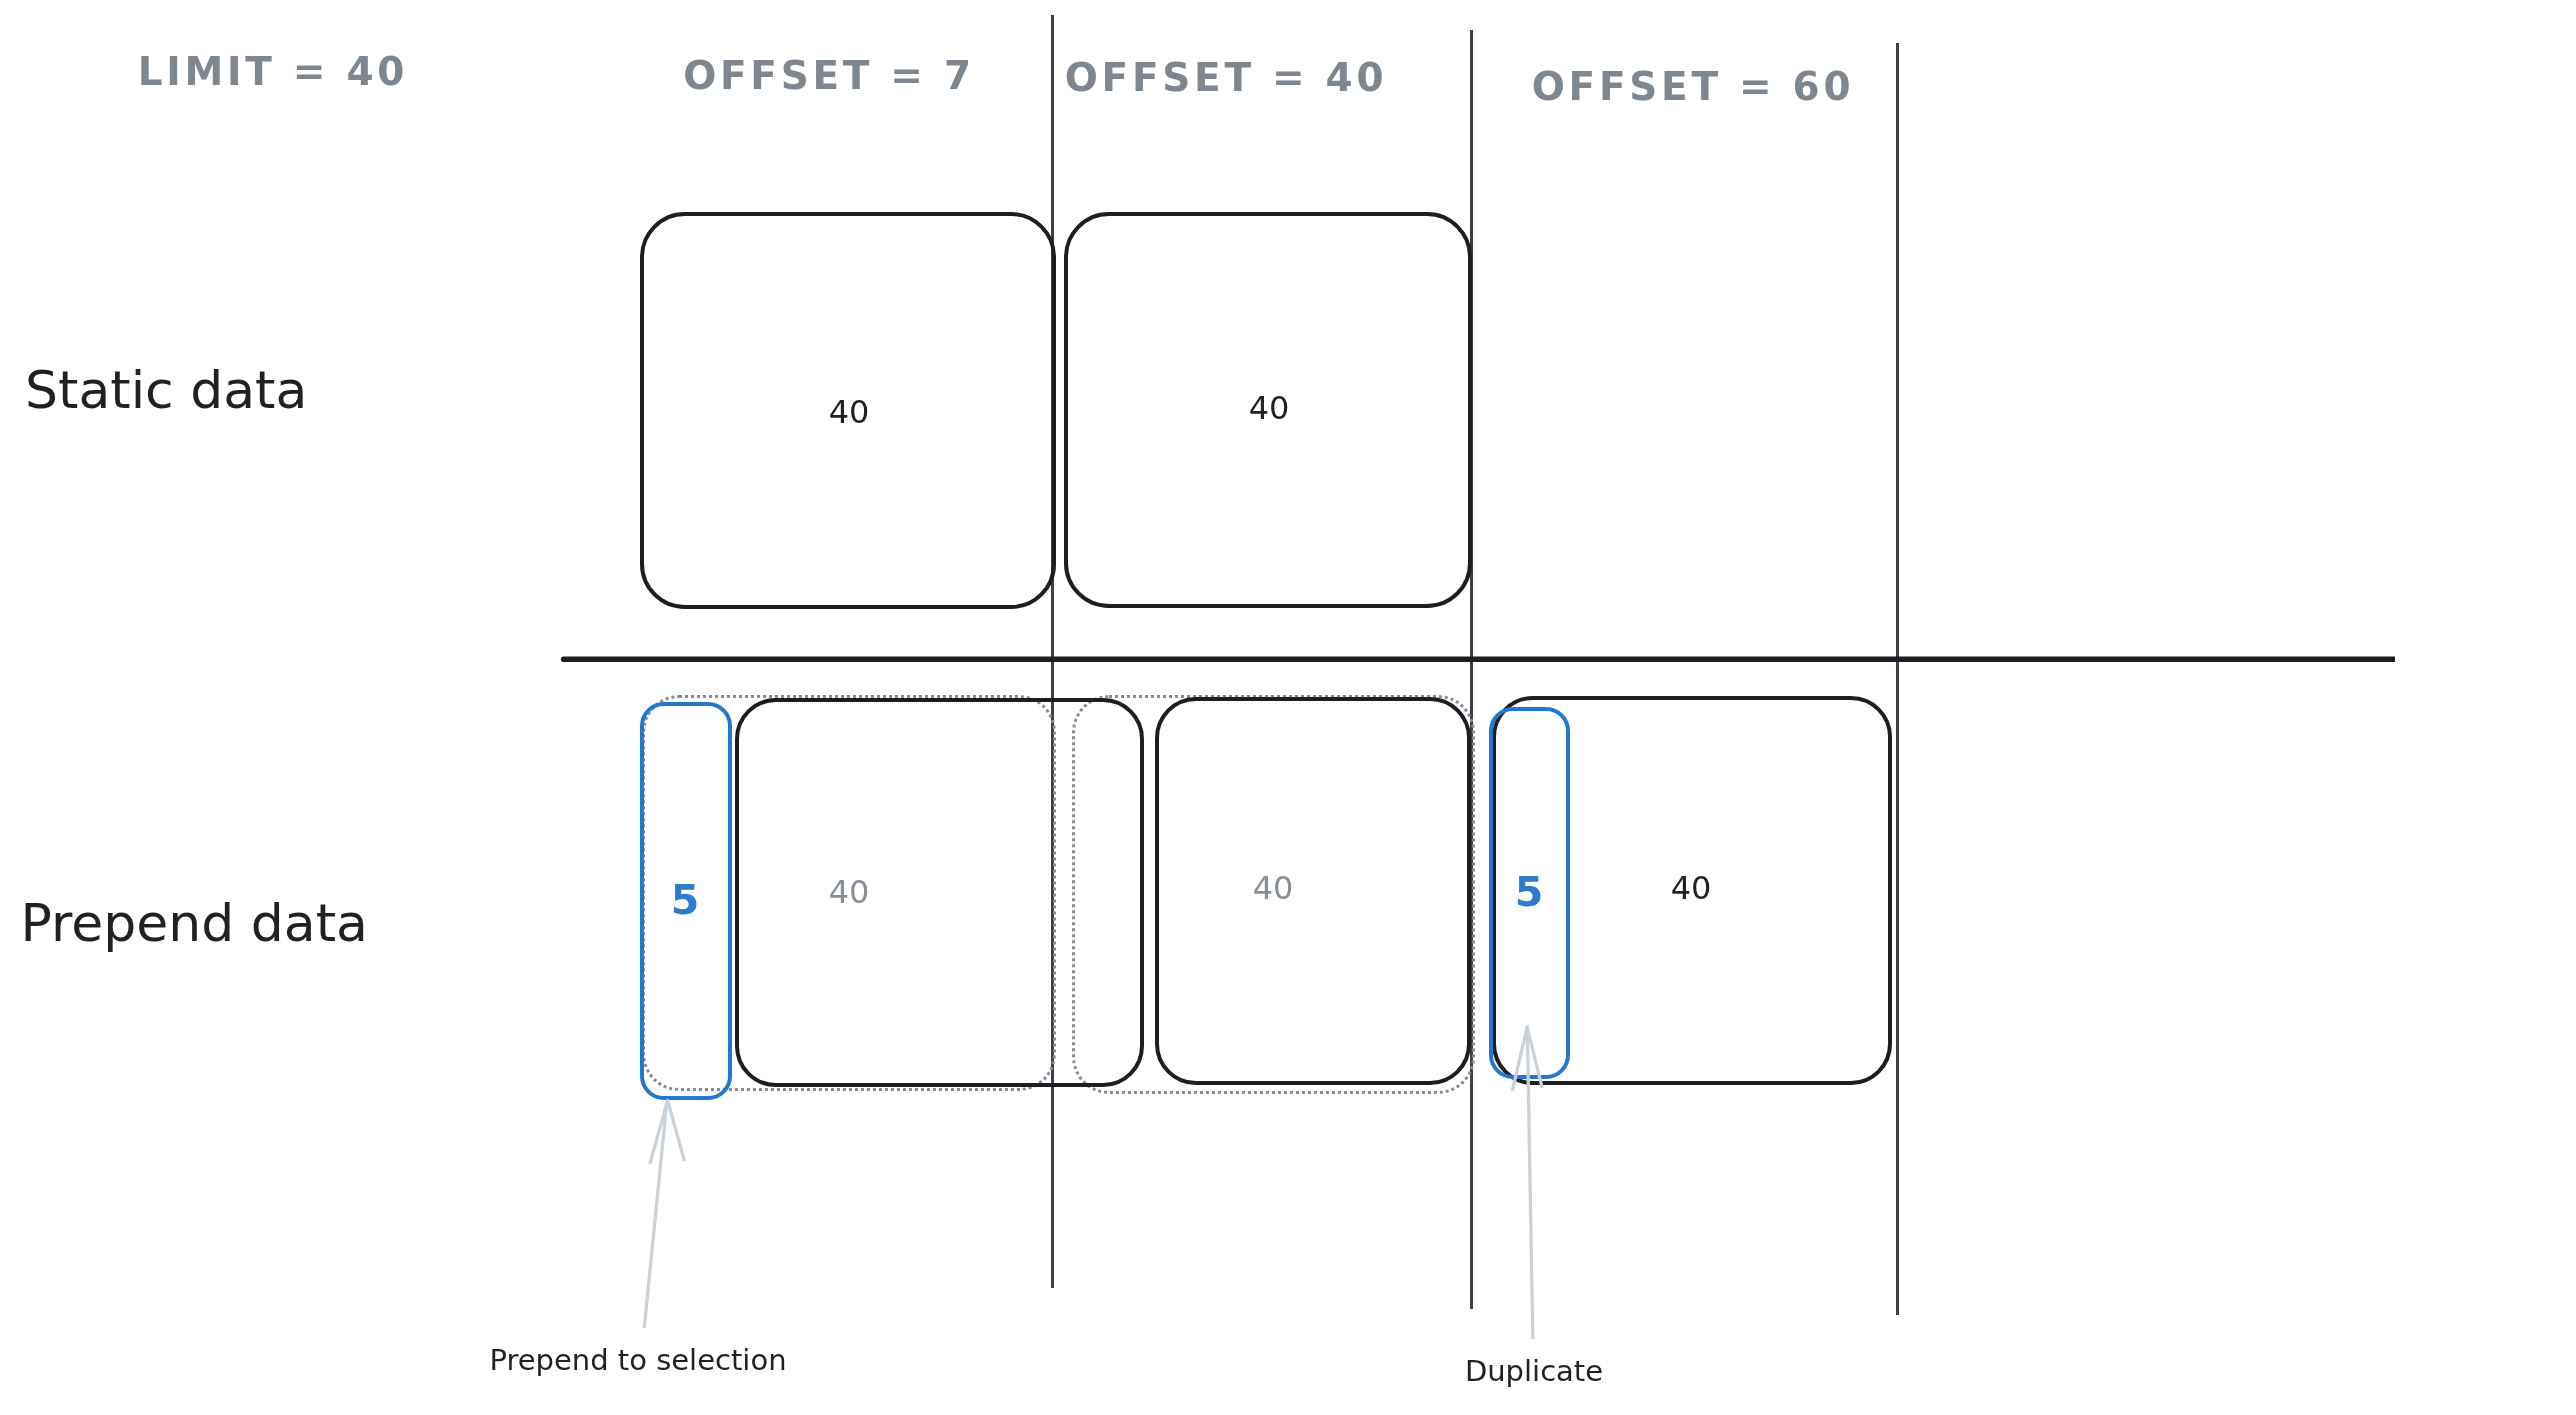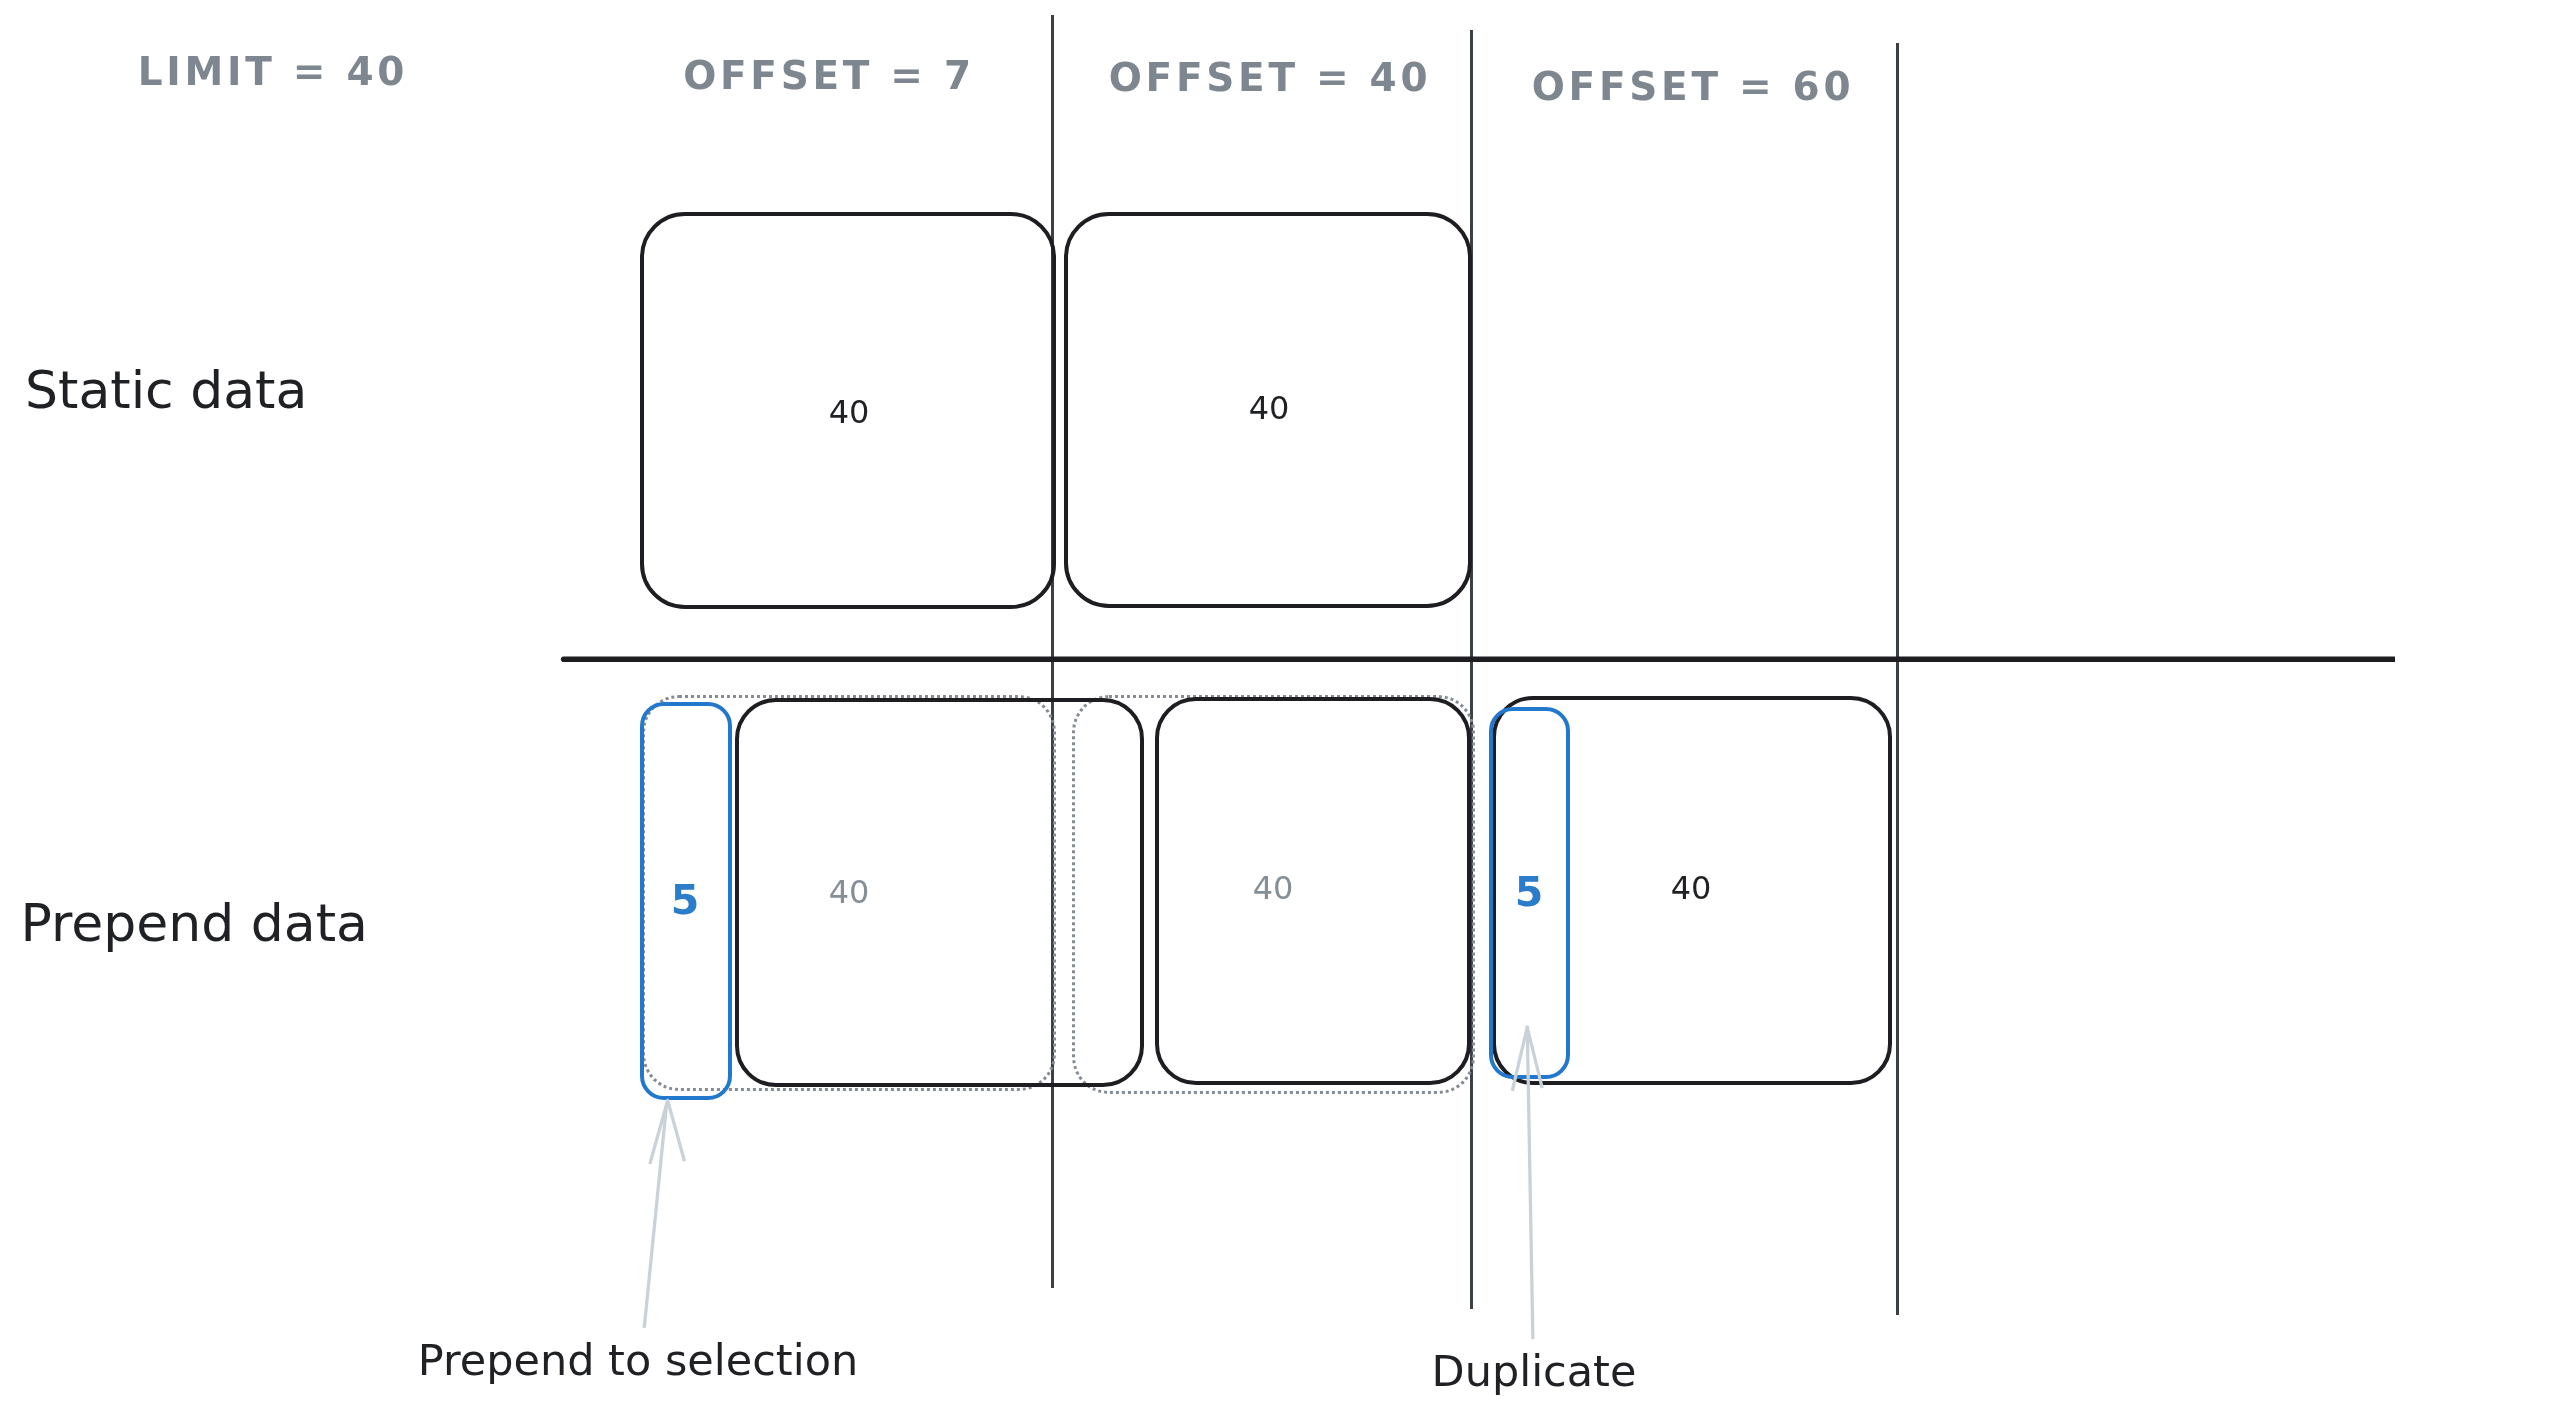--- a/index.html
+++ b/index.html
@@ -58,36 +58,36 @@
     font-size:32px;
     white-space:nowrap;
   }
   .val.black{color:#1f2124;}
   .val.gray{color:#868e96;}
   .val.blue{color:#2c7ccc;font-size:41px;font-weight:700;}
   .annotation{
     position:absolute;
     transform:translate(-50%,-50%);
     color:#1f2124;
-    font-size:43px;
+    font-size:29px;
     white-space:nowrap;
   }
   svg.overlay{
     position:absolute;left:0;top:0;
     pointer-events:none;
   }
 </style>
 </head>
 <body>
 
 <div id="canvas">
 
   <div class="hdr" style="left:273px;top:71px">LIMIT = 40</div>
   <div class="hdr" style="left:829px;top:75px">OFFSET = 7</div>
-  <div class="hdr" style="left:1270px;top:77px">OFFSET = 40</div>
+  <div class="hdr" style="left:1226px;top:77px">OFFSET = 40</div>
   <div class="hdr" style="left:1693px;top:86px">OFFSET = 60</div>
 
   <div class="rowlabel" style="left:25px;top:360px">Static data</div>
   <div class="rowlabel" style="left:20.6px;top:893px">Prepend data</div>
 
   <div class="vline" style="left:1051px;top:15px;height:1273px"></div>
   <div class="vline" style="left:1470px;top:30px;height:1279px"></div>
   <div class="vline" style="left:1896px;top:43px;height:1272px"></div>
 
   <div class="box" style="left:640px;top:212px;width:416px;height:397px"></div>

